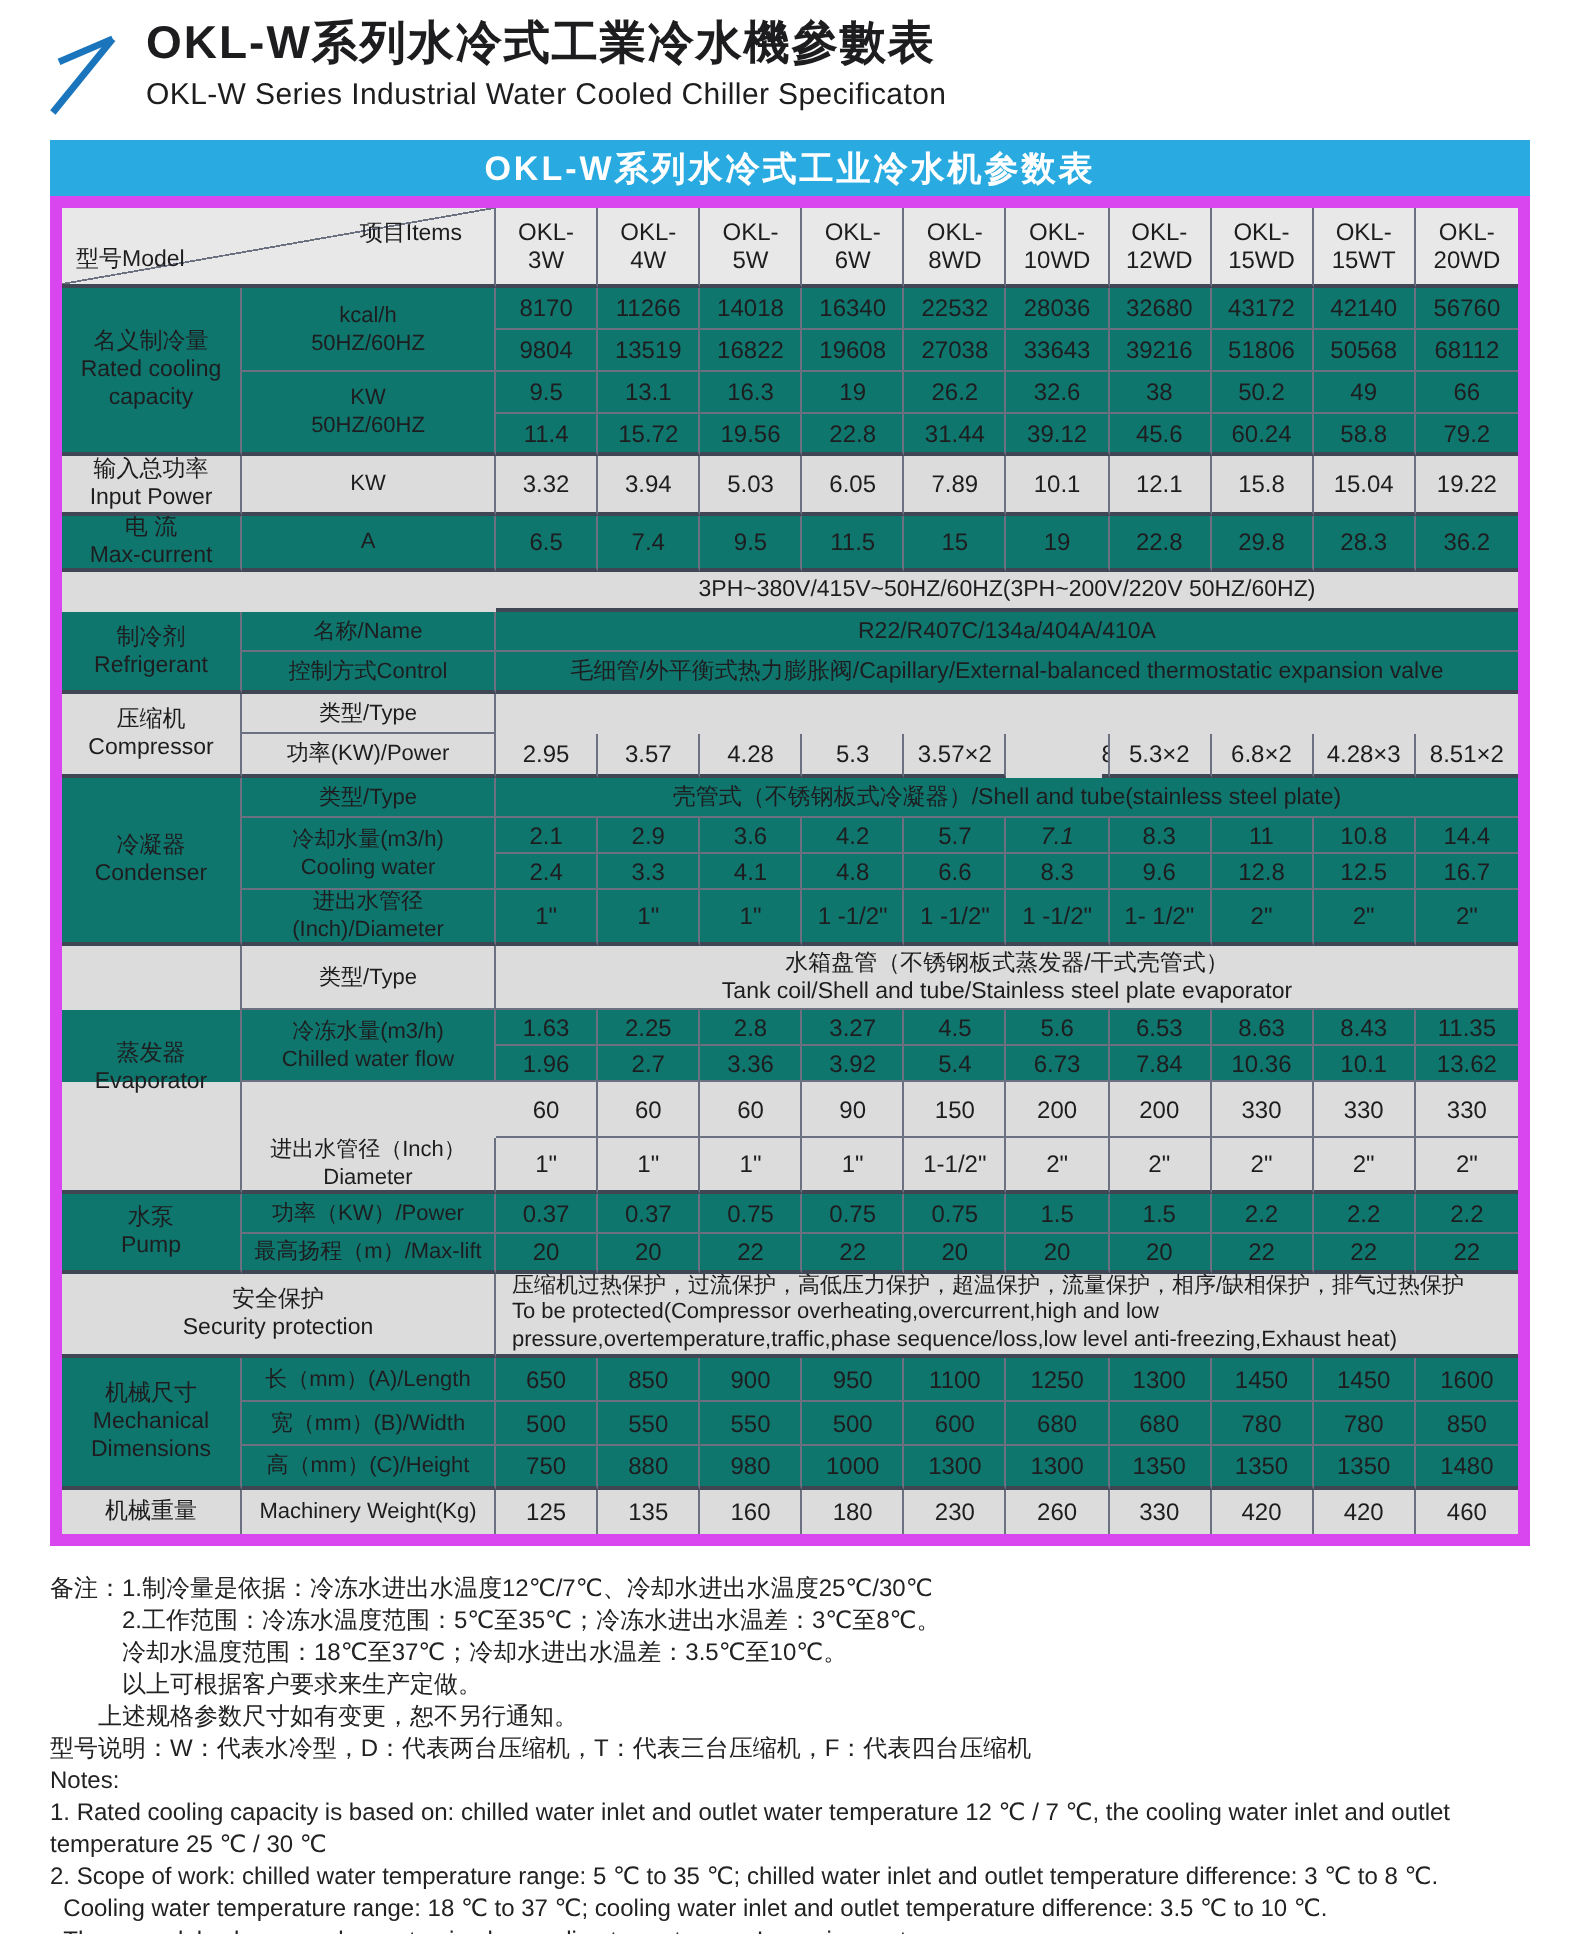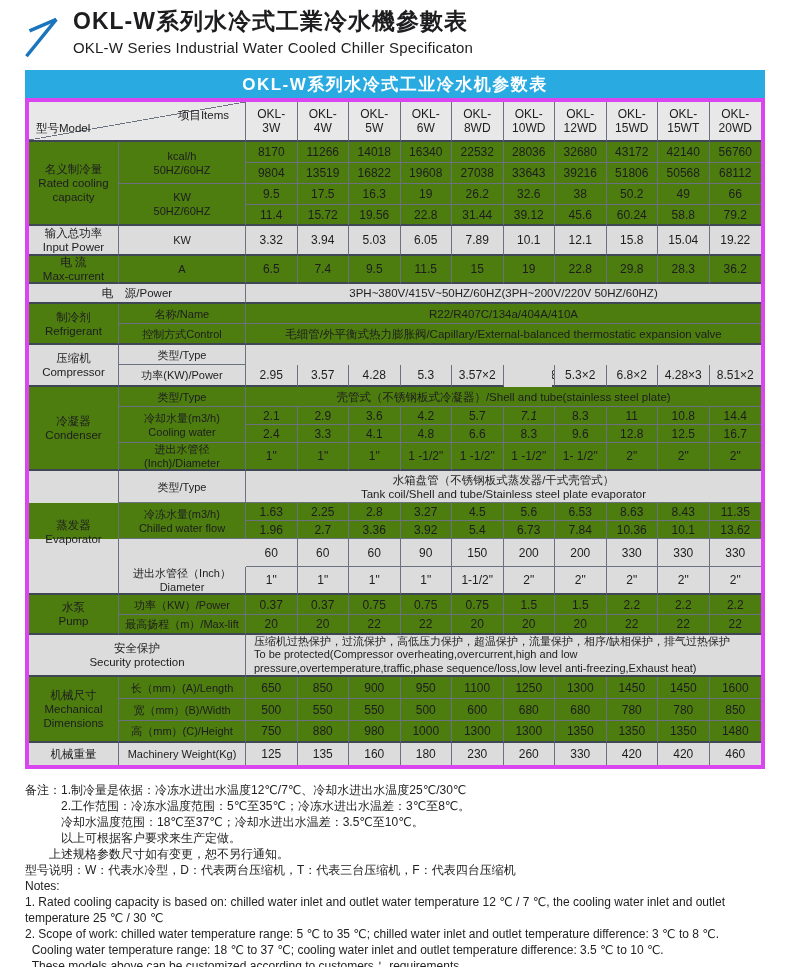--- a/index.html
+++ b/index.html
@@ -12,21 +12,21 @@
   .titles{margin-left:9px;}
   .title-zh{font-size:23px;font-weight:bold;letter-spacing:1px;white-space:pre;}
   .title-en{font-size:15px;margin-top:2px;letter-spacing:0.2px;}
   .tablewrap{margin:10px 0 0 25px;width:740px;}
   .ttitle{
     height:28px;background:#29abe2;color:#ffffff;font-size:17px;font-weight:600;
     display:flex;align-items:center;justify-content:center;letter-spacing:1.5px;
   }
   #grid{
     display:grid;grid-template-columns:90px 127px repeat(10,1fr);
-    border:4px solid #d946ef;background:#4d7c0f;
+    border:6px solid #d946ef;background:#0f766e;
   }
   .c{
     position:relative;z-index:1;
     border-right:1px solid #6b7180;border-bottom:1px solid #6b7180;
     display:flex;align-items:center;justify-content:center;
     text-align:center;white-space:pre-line;line-height:14px;overflow:hidden;
   }
   .sb{border-bottom:2px solid #3f4654;}
   .bend{border-bottom:none;}
   .cend{border-right:none;}
@@ -96,21 +96,21 @@
       <div class="c val" style="grid-area: 3 / 6 / 4 / 7;">19608</div>
       <div class="c val" style="grid-area: 3 / 7 / 4 / 8;">27038</div>
       <div class="c val" style="grid-area: 3 / 8 / 4 / 9;">33643</div>
       <div class="c val" style="grid-area: 3 / 9 / 4 / 10;">39216</div>
       <div class="c val" style="grid-area: 3 / 10 / 4 / 11;">51806</div>
       <div class="c val" style="grid-area: 3 / 11 / 4 / 12;">50568</div>
       <div class="c val cend" style="grid-area: 3 / 12 / 4 / 13;">68112</div>
       <div class="c item sb" style="grid-area: 4 / 2 / 6 / 3;">KW
 50HZ/60HZ</div>
       <div class="c val" style="grid-area: 4 / 3 / 5 / 4;">9.5</div>
-      <div class="c val" style="grid-area: 4 / 4 / 5 / 5;">17.5</div>
+      <div class="c val" style="grid-area: 4 / 4 / 5 / 5;">13.1</div>
       <div class="c val" style="grid-area: 4 / 5 / 5 / 6;">16.3</div>
       <div class="c val" style="grid-area: 4 / 6 / 5 / 7;">19</div>
       <div class="c val" style="grid-area: 4 / 7 / 5 / 8;">26.2</div>
       <div class="c val" style="grid-area: 4 / 8 / 5 / 9;">32.6</div>
       <div class="c val" style="grid-area: 4 / 9 / 5 / 10;">38</div>
       <div class="c val" style="grid-area: 4 / 10 / 5 / 11;">50.2</div>
       <div class="c val" style="grid-area: 4 / 11 / 5 / 12;">49</div>
       <div class="c val cend" style="grid-area: 4 / 12 / 5 / 13;">66</div>
       <div class="c val sb" style="grid-area: 5 / 3 / 6 / 4;">11.4</div>
       <div class="c val sb" style="grid-area: 5 / 4 / 6 / 5;">15.72</div>
@@ -141,21 +141,20 @@
       <div class="c val sb" style="grid-area: 7 / 3 / 8 / 4;">6.5</div>
       <div class="c val sb" style="grid-area: 7 / 4 / 8 / 5;">7.4</div>
       <div class="c val sb" style="grid-area: 7 / 5 / 8 / 6;">9.5</div>
       <div class="c val sb" style="grid-area: 7 / 6 / 8 / 7;">11.5</div>
       <div class="c val sb" style="grid-area: 7 / 7 / 8 / 8;">15</div>
       <div class="c val sb" style="grid-area: 7 / 8 / 8 / 9;">19</div>
       <div class="c val sb" style="grid-area: 7 / 9 / 8 / 10;">22.8</div>
       <div class="c val sb" style="grid-area: 7 / 10 / 8 / 11;">29.8</div>
       <div class="c val sb" style="grid-area: 7 / 11 / 8 / 12;">28.3</div>
       <div class="c val sb cend" style="grid-area: 7 / 12 / 8 / 13;">36.2</div>
-      <div class="c lab sb" style="grid-area: 8 / 1 / 9 / 3;">电　源/Power</div>
       <div class="c spanv sb cend" style="grid-area: 8 / 3 / 9 / 13;">3PH~380V/415V~50HZ/60HZ(3PH~200V/220V  50HZ/60HZ)</div>
       <div class="c lab sb" style="grid-area: 9 / 1 / 11 / 2;">制冷剂
 Refrigerant</div>
       <div class="c item" style="grid-area: 9 / 2 / 10 / 3;">名称/Name</div>
       <div class="c spanv cend" style="grid-area: 9 / 3 / 10 / 13;">R22/R407C/134a/404A/410A</div>
       <div class="c item sb" style="grid-area: 10 / 2 / 11 / 3;">控制方式Control</div>
       <div class="c spanv sb cend" style="grid-area: 10 / 3 / 11 / 13;">毛细管/外平衡式热力膨胀阀/Capillary/External-balanced thermostatic expansion valve</div>
       <div class="c lab sb" style="grid-area: 11 / 1 / 13 / 2;">压缩机
 Compressor</div>
       <div class="c item" style="grid-area: 11 / 2 / 12 / 3;">类型/Type</div>

